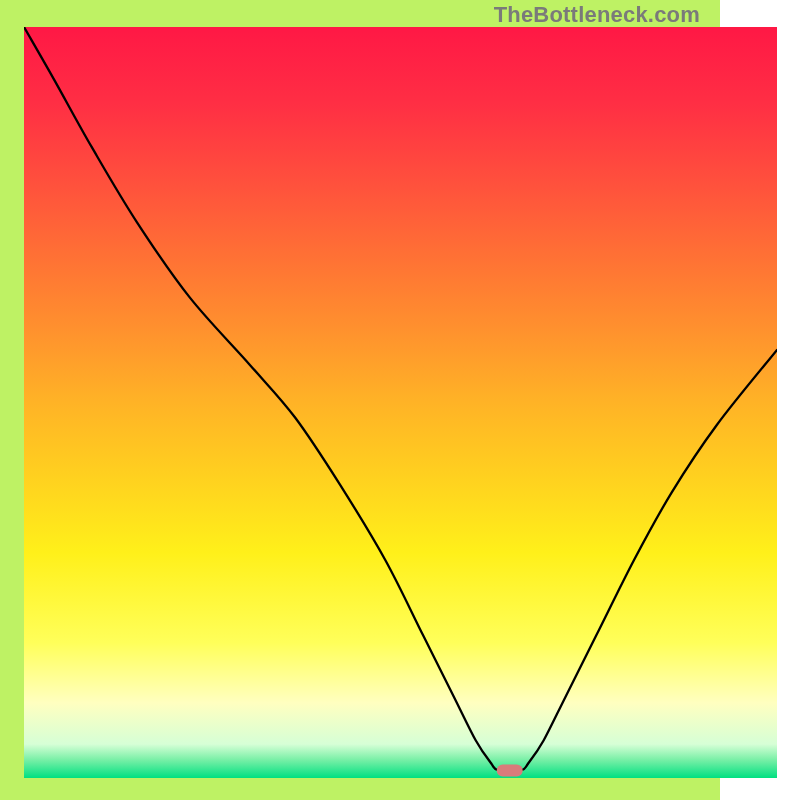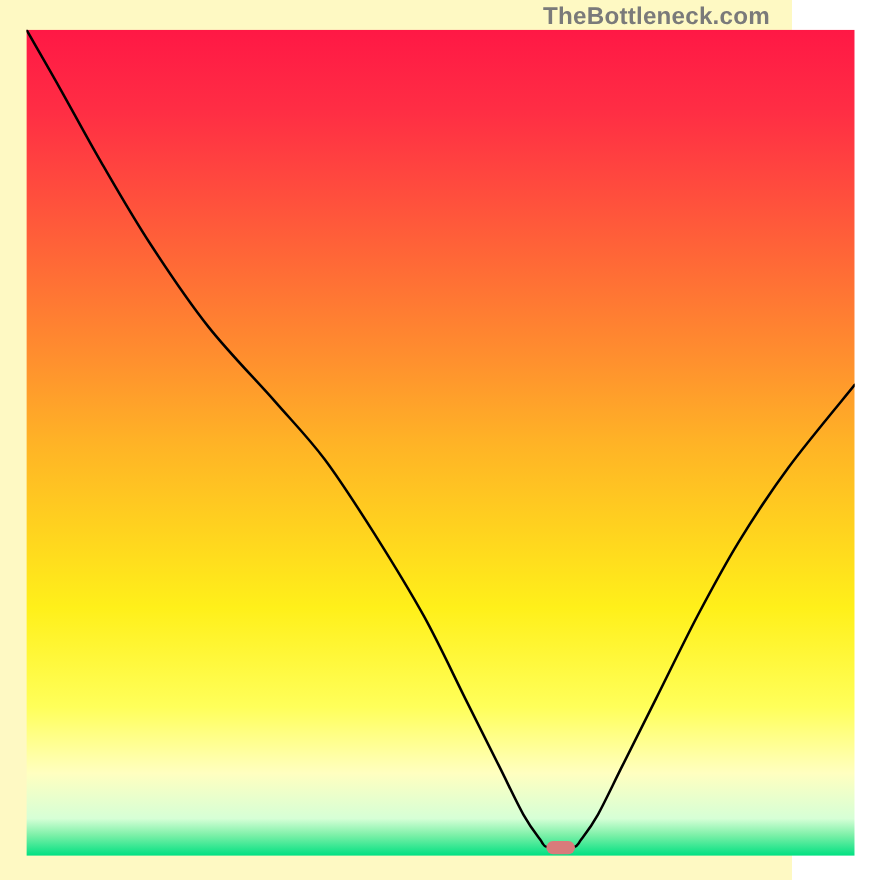--- a/index.html
+++ b/index.html
@@ -7,21 +7,21 @@
     padding: 0;
     background: #fff;
     width: 800px;
     height: 800px;
     overflow: hidden;
   }
   .container {
     position: relative;
     width: 720px;
     height: 800px;
-    background: #fef9c3;
+    background: #bef264;
     text-decoration: underline;
   }
   .watermark {
     position: absolute;
     top: 2px;
     right: 20px;
     font-family: Arial, Helvetica, sans-serif;
     font-size: 22px;
     font-weight: 600;
     color: #7a7a7a;

